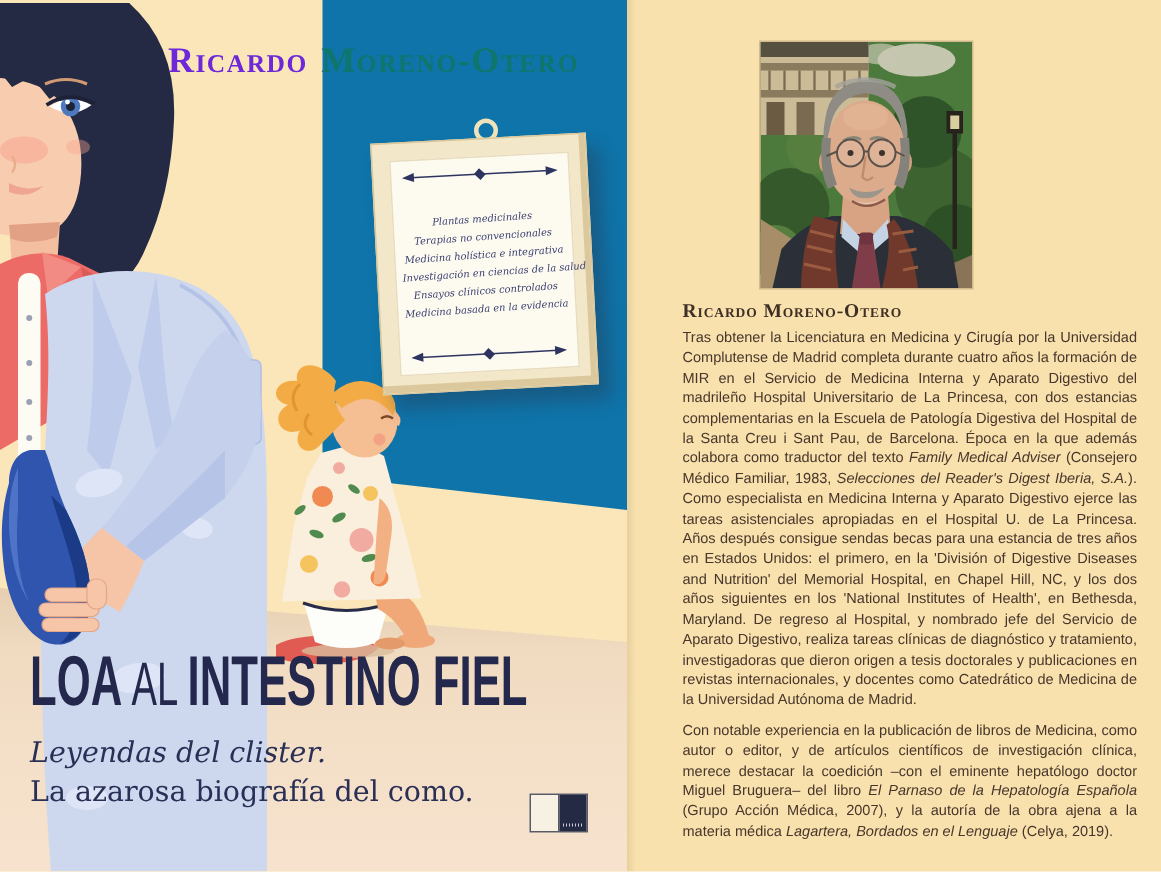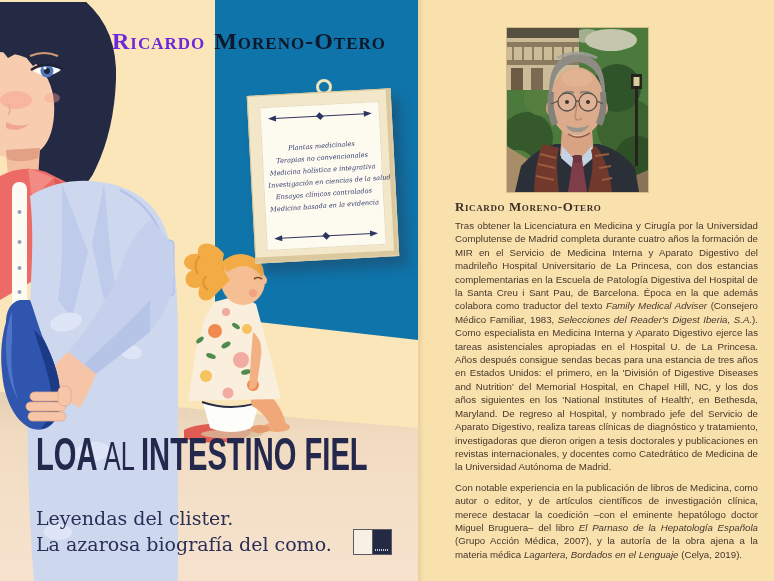--- a/index.html
+++ b/index.html
@@ -7,42 +7,42 @@
   .spread{display:flex;width:774px;height:581px;}
 
   
   .cover{position:relative;width:418px;height:581px;background:#FBE6BA;flex:0 0 auto;overflow:hidden;}
   .cover-art{position:absolute;inset:0;}
 
   .cover-author{position:absolute;left:90px;top:28px;width:318px;text-align:center;
     font-family:"Liberation Serif",serif;font-variant:small-caps;font-weight:600;
     font-size:24px;letter-spacing:1px;white-space:nowrap;}
   .a-first{color:#6d28d9;margin-right:9px;}
-  .a-last{color:#0f172a;}
+  .a-last{color:#0f766e;}
 
   .sign{position:absolute;left:251px;top:92px;width:142px;height:166px;transform:rotate(-3deg);
     background:#F3E7C9;border:1px solid #D9C79C;
     box-shadow:inset -4px -5px 0 #DBC99D, 8px 10px 12px rgba(40,45,70,.35);}
   .sign-ring{position:absolute;left:316px;top:79px;width:10px;height:10px;border:3px solid #EFE3BC;
     border-radius:50%;background:transparent;}
   .sign-paper{position:absolute;inset:11px;background:#FDFAF0;border:1px solid #E8DCBE;
     display:flex;flex-direction:column;justify-content:space-between;padding:7px 4px;}
   .sign-lines{display:flex;flex-direction:column;gap:4px;}
   .sign-line{font-family:"DejaVu Serif",serif;font-style:italic;font-size:6.6px;color:#3A4070;
     text-align:center;white-space:nowrap;transform:rotate(-1deg);}
   .arrow-divider{display:block;margin:0 auto;}
 
-  .title-block{position:absolute;left:36px;top:430px;}
+  .title-block{position:absolute;left:20px;top:430px;}
   .cover-title{margin:0;white-space:nowrap;transform:scaleX(.62);transform-origin:0 0;
     font-family:"Liberation Sans",sans-serif;font-weight:bold;font-size:47px;line-height:48px;color:#23284C;}
   .cover-title .t-heavy{margin-right:10px;}
   .cover-title .t-light{font-weight:400;font-size:41px;margin-right:10px;}
   .cover-title .t-last{margin-right:0;}
   .sub{margin:0;font-family:"DejaVu Serif",serif;font-size:19px;line-height:26px;color:#2A2F55;}
-  .sub.first{margin-top:25px;}
+  .sub.first{margin-top:9px;font-style:italic;}
 
   .publisher-logo{position:absolute;left:353px;top:529px;width:37px;height:24px;
     border:1px solid #5A5A66;display:flex;background:#F8F4E8;}
   .pl-left{flex:1;background:#F6F1E3;border-right:1px solid #5A5A66;}
   .pl-right{flex:1;background:#252A44;position:relative;}
   .pl-right::after{content:"";position:absolute;left:2px;right:2px;bottom:3px;height:2px;
     background:repeating-linear-gradient(90deg,#C8CCDA 0 1px,transparent 1px 2px);}
 
   
   .bio{position:relative;width:356px;height:581px;background:#F9E1AE;flex:0 0 auto;}

